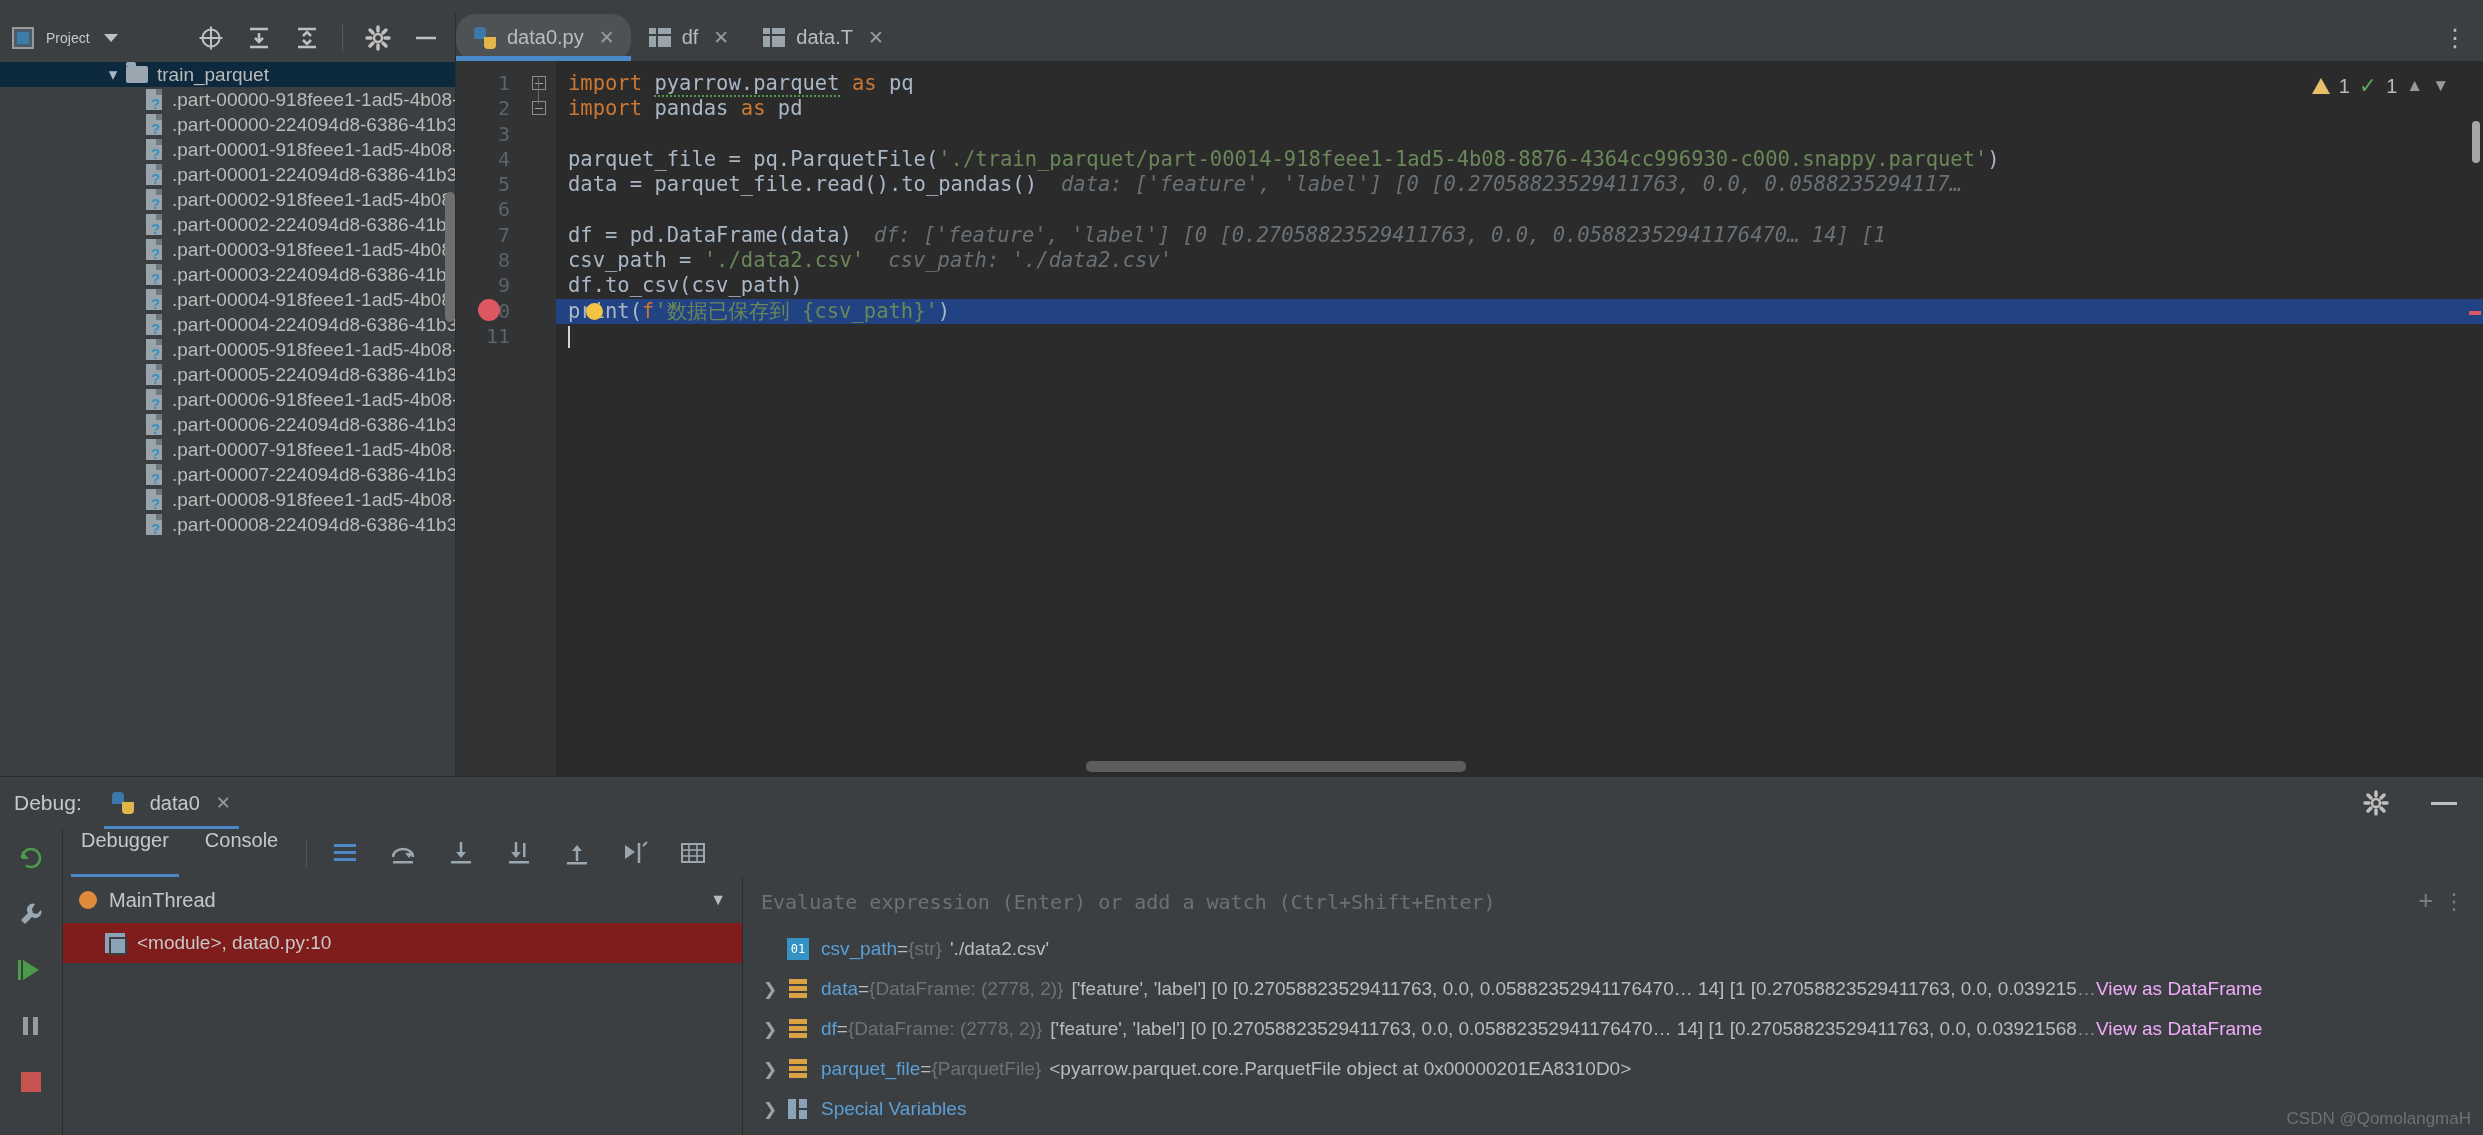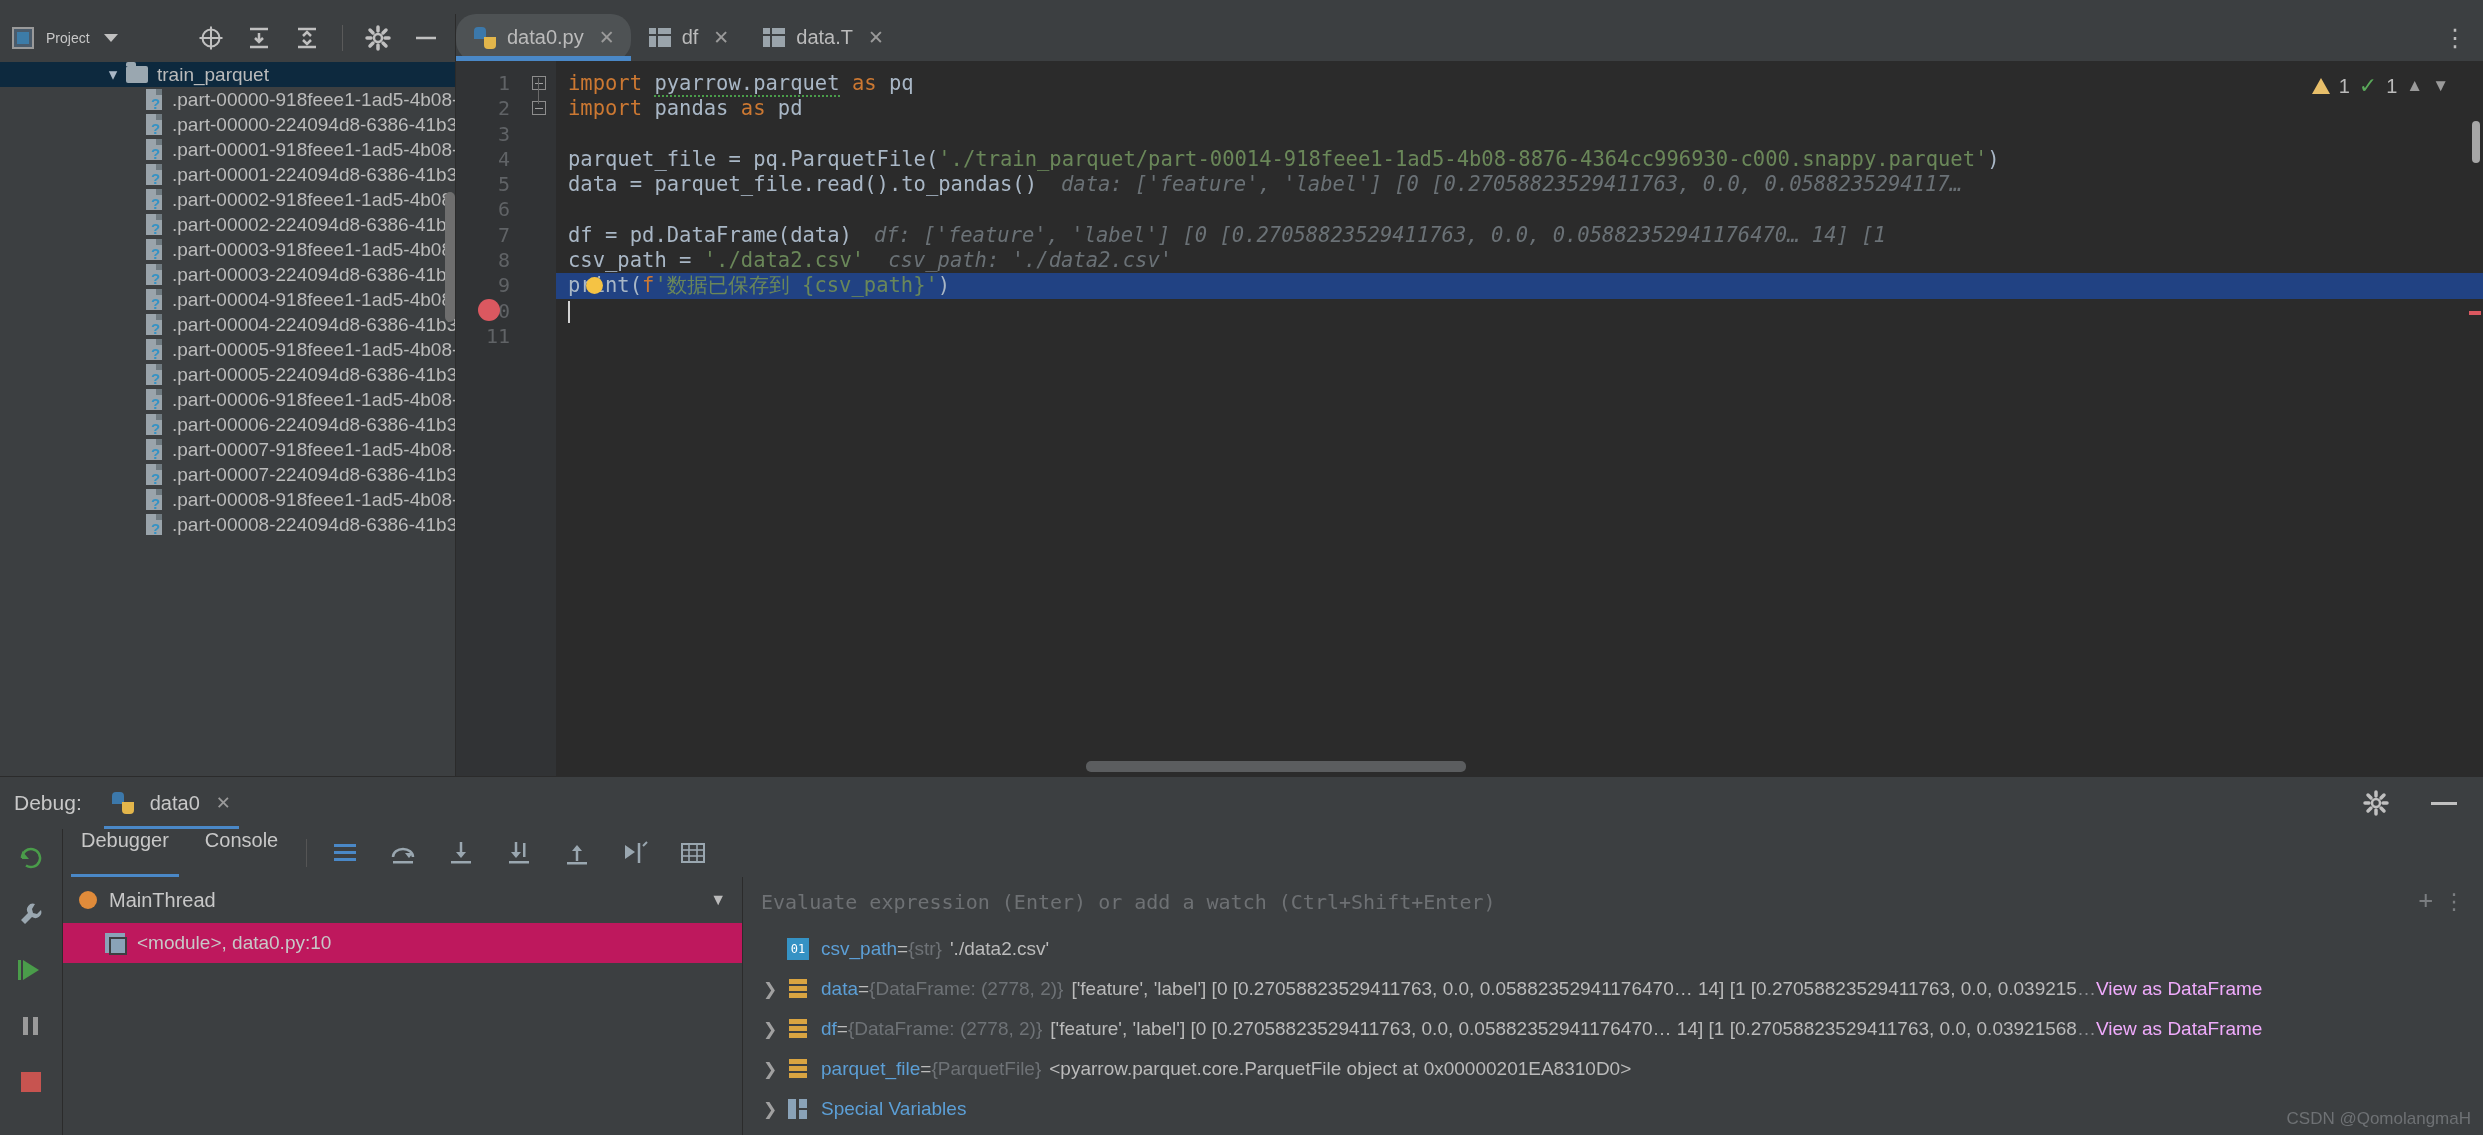--- a/index.html
+++ b/index.html
@@ -121,21 +121,21 @@
   .watch-row { height: 46px; display: flex; align-items: center; background: #3c3f41; }
   .thread-box { width: 680px; display: flex; align-items: center; gap: 12px; padding: 0 16px; color: #c8c8c8; font-size: 20px; border-right: 1px solid #2b2b2b; height: 46px; }
   .thread-dot { width: 18px; height: 18px; border-radius: 50%; background: #e08b3a; flex:none; }
   .th-caret { margin-left: auto; color: #bbb; font-size: 16px; }
   .eval-box { flex: 1; display:flex; align-items:flex-end; padding: 0 18px; color: #6e7174; font-size: 20px; font-family: "DejaVu Sans Mono", monospace; }
   .eval-plus { color: #7a7d80; font-size: 24px; margin-left: auto; padding-right: 10px; }
   .eval-dots { color: #7a7d80; font-size: 22px; }
 
   .frames-vars { flex: 1; display: flex; min-height: 0; }
   .frames { width: 680px; flex:none; background: #3c3f41; border-right: 1px solid #2b2b2b; }
-  .frame-row { height: 40px; display:flex; align-items:center; gap: 12px; padding: 0 0 0 42px; color:#c8c8c8; font-size: 19px; background:#be185d; }
+  .frame-row { height: 40px; display:flex; align-items:center; gap: 12px; padding: 0 0 0 42px; color:#c8c8c8; font-size: 19px; background:#7f1d1d; }
   .frame-ic { width: 20px; height: 20px; background: #8aa3b8; position: relative; flex:none; }
   .frame-ic::after{content:"";position:absolute;left:4px;top:4px;width:14px;height:14px;border:2px solid #3c3f41;background:#8aa3b8;}
   .vars { flex: 1; background: #3c3f41; padding-top: 6px; min-width: 0; overflow: hidden; }
   .var-row { height: 40px; display: flex; align-items: center; white-space: nowrap; font-size: 19px; color: #bbbbbb; padding-left: 10px; }
   .v-arrow { width: 34px; text-align: center; color: #a0a0a0; font-size: 17px; flex:none; }
   .v-noarrow { width: 34px; flex:none; }
   .v-ic { width: 22px; height: 22px; margin-right: 12px; flex:none; position: relative; }
   .ic-str { background: #3592c4; }
   .ic-str::after{content:"01";position:absolute;inset:0;color:#fff;font-size:12px;text-align:center;line-height:22px;font-family:"DejaVu Sans Mono",monospace;}
   .ic-df { background: transparent; }
@@ -467,20 +467,23 @@
           </div>
           <div class="cl">
             <span class="id">data = parquet_file.read().to_pandas()</span><span style="display:inline-block;width:24px"></span><span class="hint">data: ['feature', 'label'] [0        [0.27058823529411763, 0.0, 0.0588235294117…</span>
           </div>
           <div class="cl"></div>
           <div class="cl">
             <span class="id">df = pd.DataFrame(data)</span><span style="display:inline-block;width:22px"></span><span class="hint">df: ['feature', 'label'] [0       [0.27058823529411763, 0.0, 0.05882352941176470…     14] [1</span>
           </div>
           <div class="cl">
             <span class="id">csv_path = </span><span class="str">'./data2.csv'</span><span style="display:inline-block;width:24px"></span><span class="hint">csv_path: './data2.csv'</span>
+          </div>
+          <div class="cl">
+            <span class="id">df.to_csv(csv_path)</span>
           </div>
           <div class="cl hl">
             <span class="fn">print</span><span class="id">(</span><span class="fstr-pfx">f</span><span class="str">'数据已保存到 {csv_path}'</span><span class="id">)</span>
             <span class="bulb" style="position:absolute;left:30px;top:4px;"></span>
           </div>
           <div class="cl"><span class="caret-blk"></span></div>
           <div class="hscroll"></div>
         </div>
 
         <div class="err-widget">

